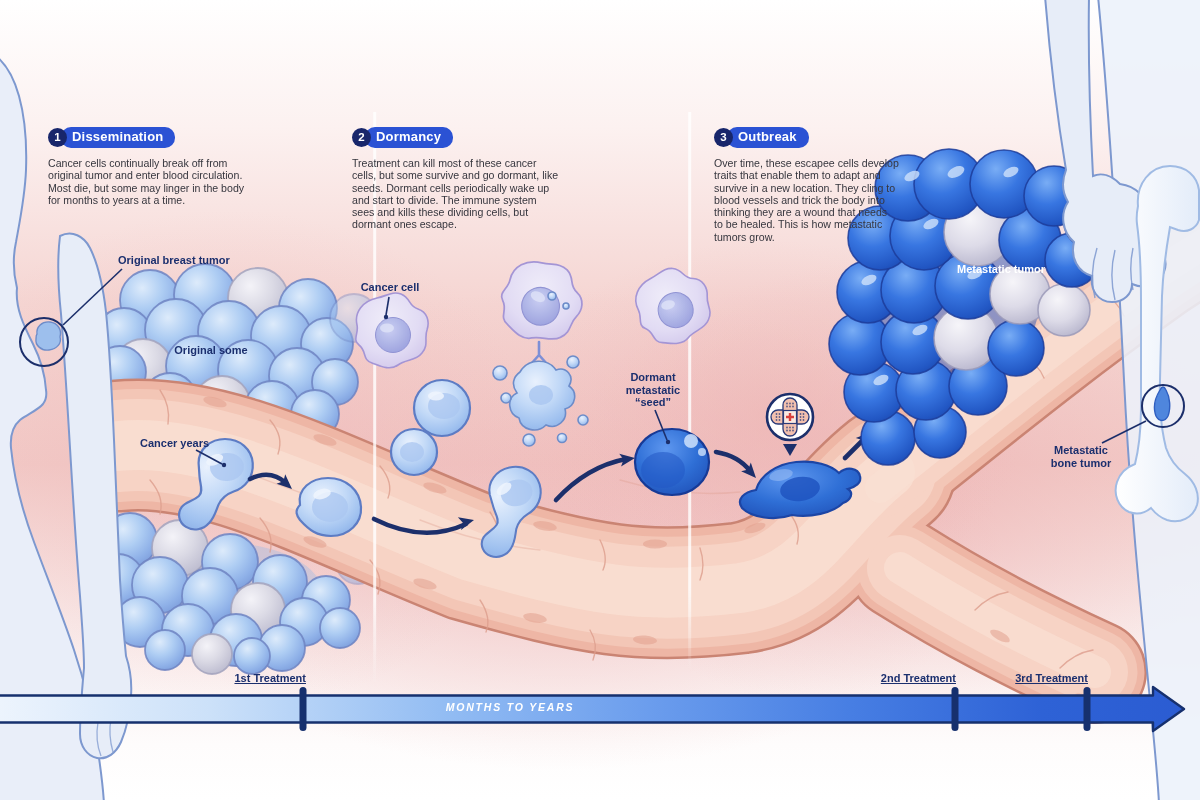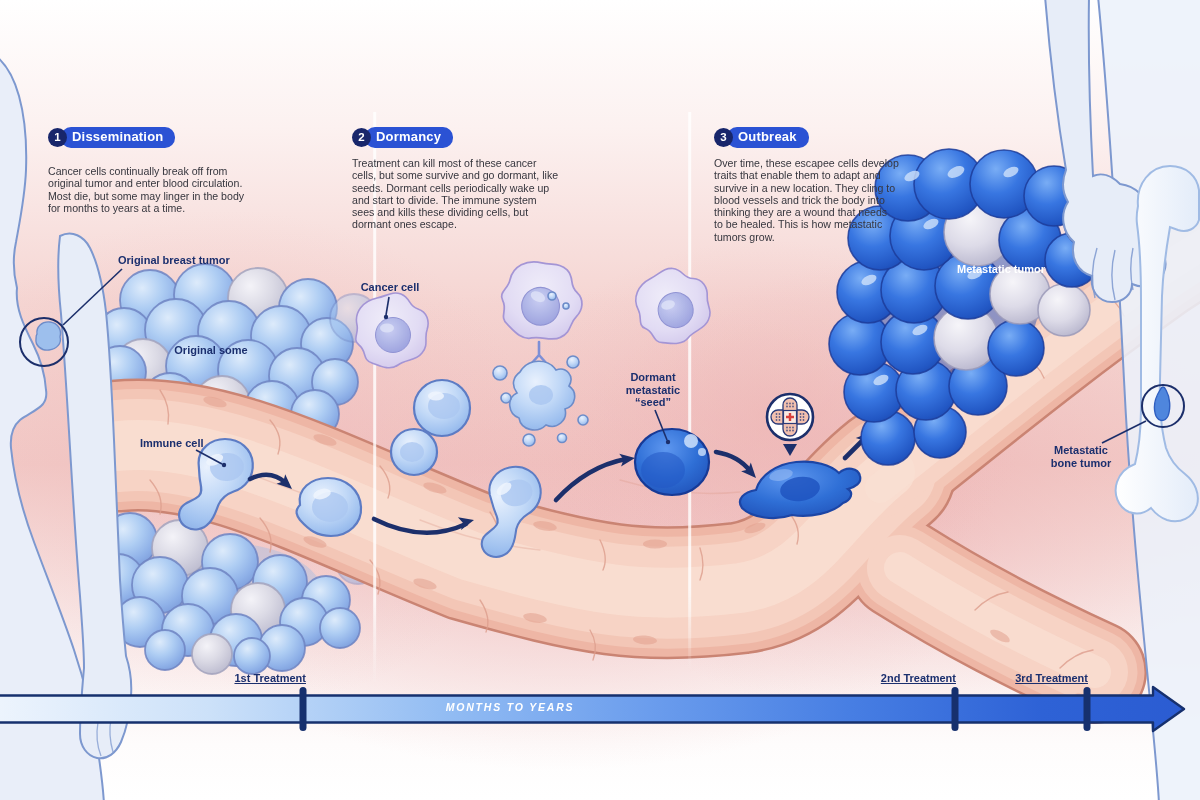--- a/index.html
+++ b/index.html
@@ -426,21 +426,21 @@
   <rect x="299.5" y="687" width="7" height="44" rx="3.5" fill="#16306e"></rect>
   <rect x="951.5" y="687" width="7" height="44" rx="3.5" fill="#16306e"></rect>
   <rect x="1083.5" y="687" width="7" height="44" rx="3.5" fill="#16306e"></rect>
 </g>
 </svg>
 
 <div class="section-head" style="left:48px;top:128px;">
   <div class="badge">1</div>
   <div class="pill">Dissemination</div>
 </div>
-<div class="para" style="left:48px;top:157px;width:250px;margin-top:8px;">Cancer cells continually break off from
+<div class="para" style="left:48px;top:157px;width:250px;">Cancer cells continually break off from
 original tumor and enter blood circulation.
 Most die, but some may linger in the body
 for months to years at a time.</div>
 
 <div class="section-head" style="left:352px;top:128px;">
   <div class="badge">2</div>
   <div class="pill">Dormancy</div>
 </div>
 <div class="para" style="left:352px;top:157px;width:250px;">Treatment can kill most of these cancer
 cells, but some survive and go dormant, like
@@ -456,21 +456,21 @@
 <div class="para" style="left:714px;top:157px;width:250px;">Over time, these escapee cells develop
 traits that enable them to adapt and
 survive in a new location. They cling to
 blood vessels and trick the body into
 thinking they are a wound that needs
 to be healed. This is how metastatic
 tumors grow.</div>
 
 <div class="lbl" style="left:118px;top:254px;">Original breast tumor</div>
 <div class="lbl center" style="left:161px;top:344px;width:100px;">Original some</div>
-<div class="lbl" style="left:140px;top:437px;">Immune cell</div>
+<div class="lbl" style="left:140px;top:437px;">Cancer years</div>
 <div class="lbl center" style="left:340px;top:281px;width:100px;">Cancer cell</div>
 <div class="lbl center" style="left:603px;top:371px;width:100px;white-space:pre-line;">Dormant
 metastatic
 “seed”</div>
 <div class="lbl white center" style="left:941px;top:263px;width:120px;">Metastatic tumor</div>
 <div class="lbl center" style="left:1026px;top:444px;width:110px;white-space:pre-line;">Metastatic
 bone tumor</div>
 
 <div class="tl-label" style="left:196px;top:672px;">1st Treatment</div>
 <div class="tl-label" style="left:846px;top:672px;">2nd Treatment</div>

